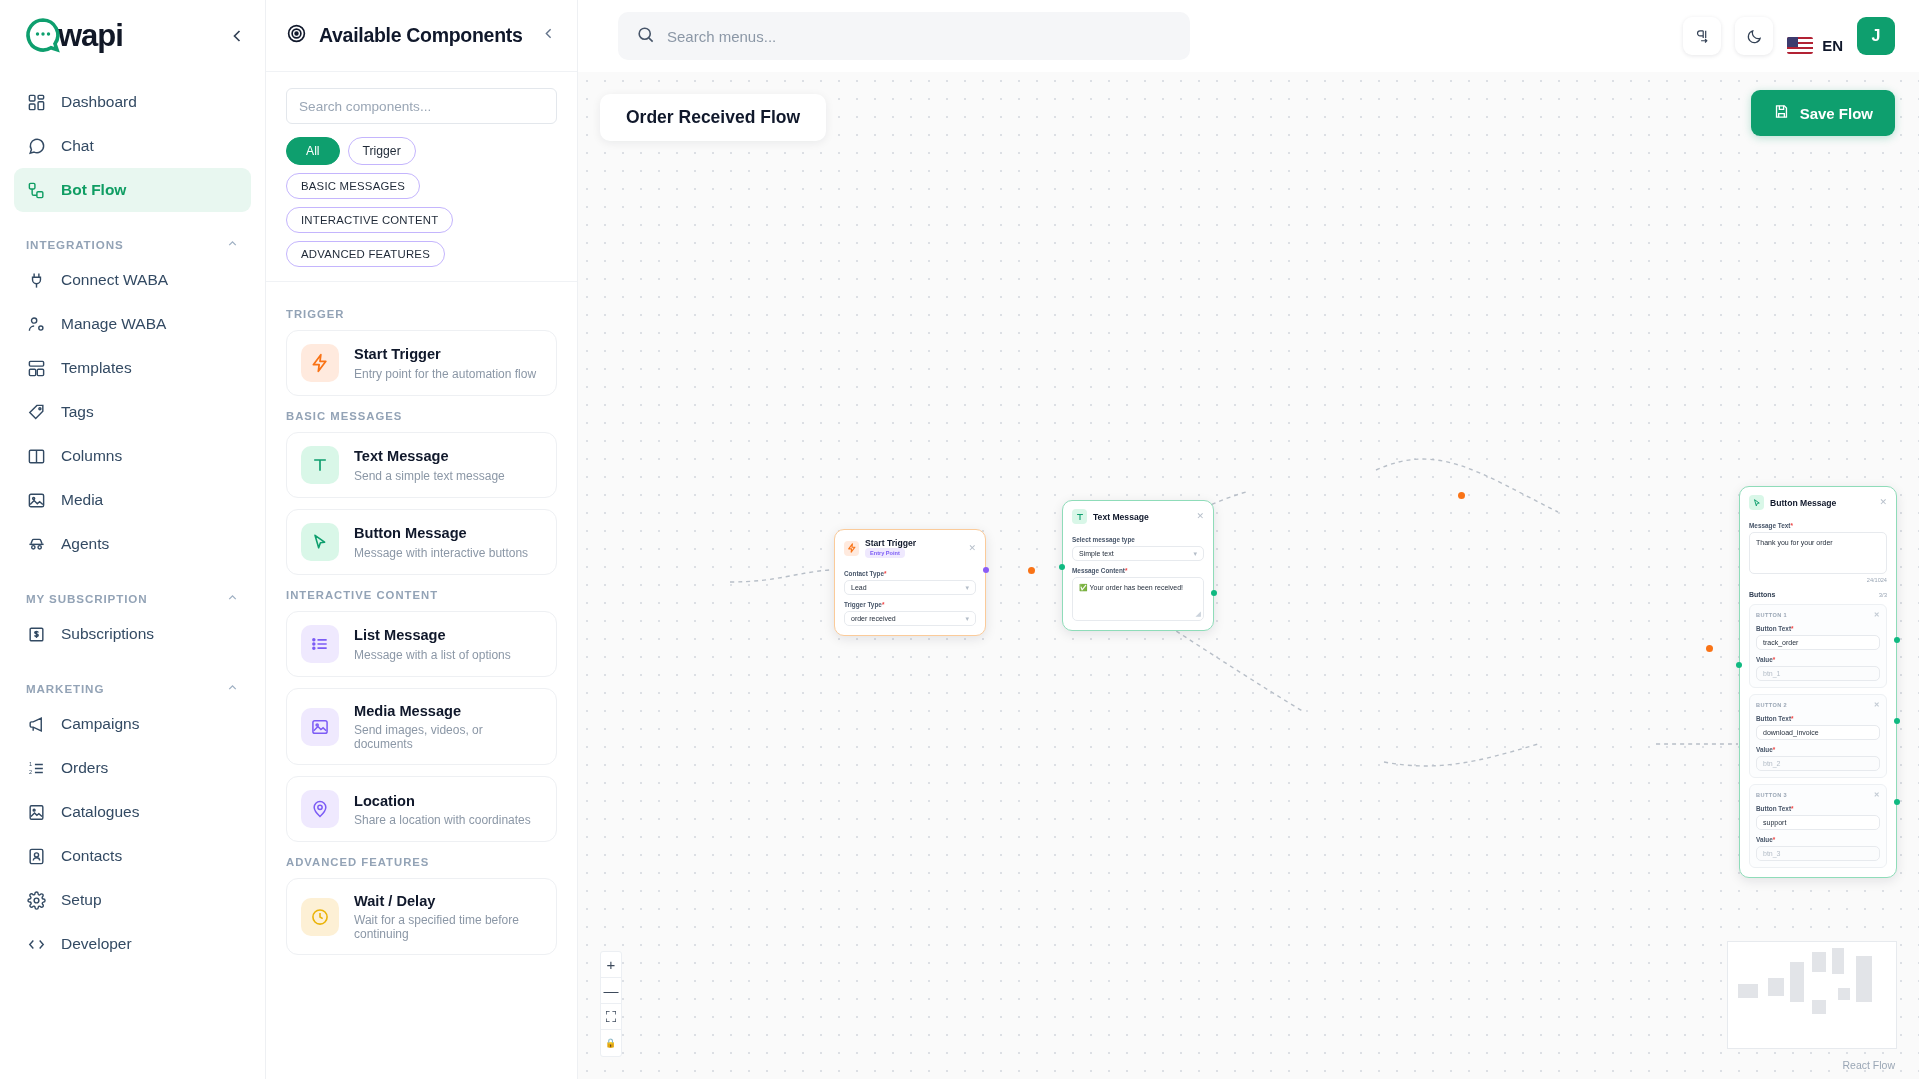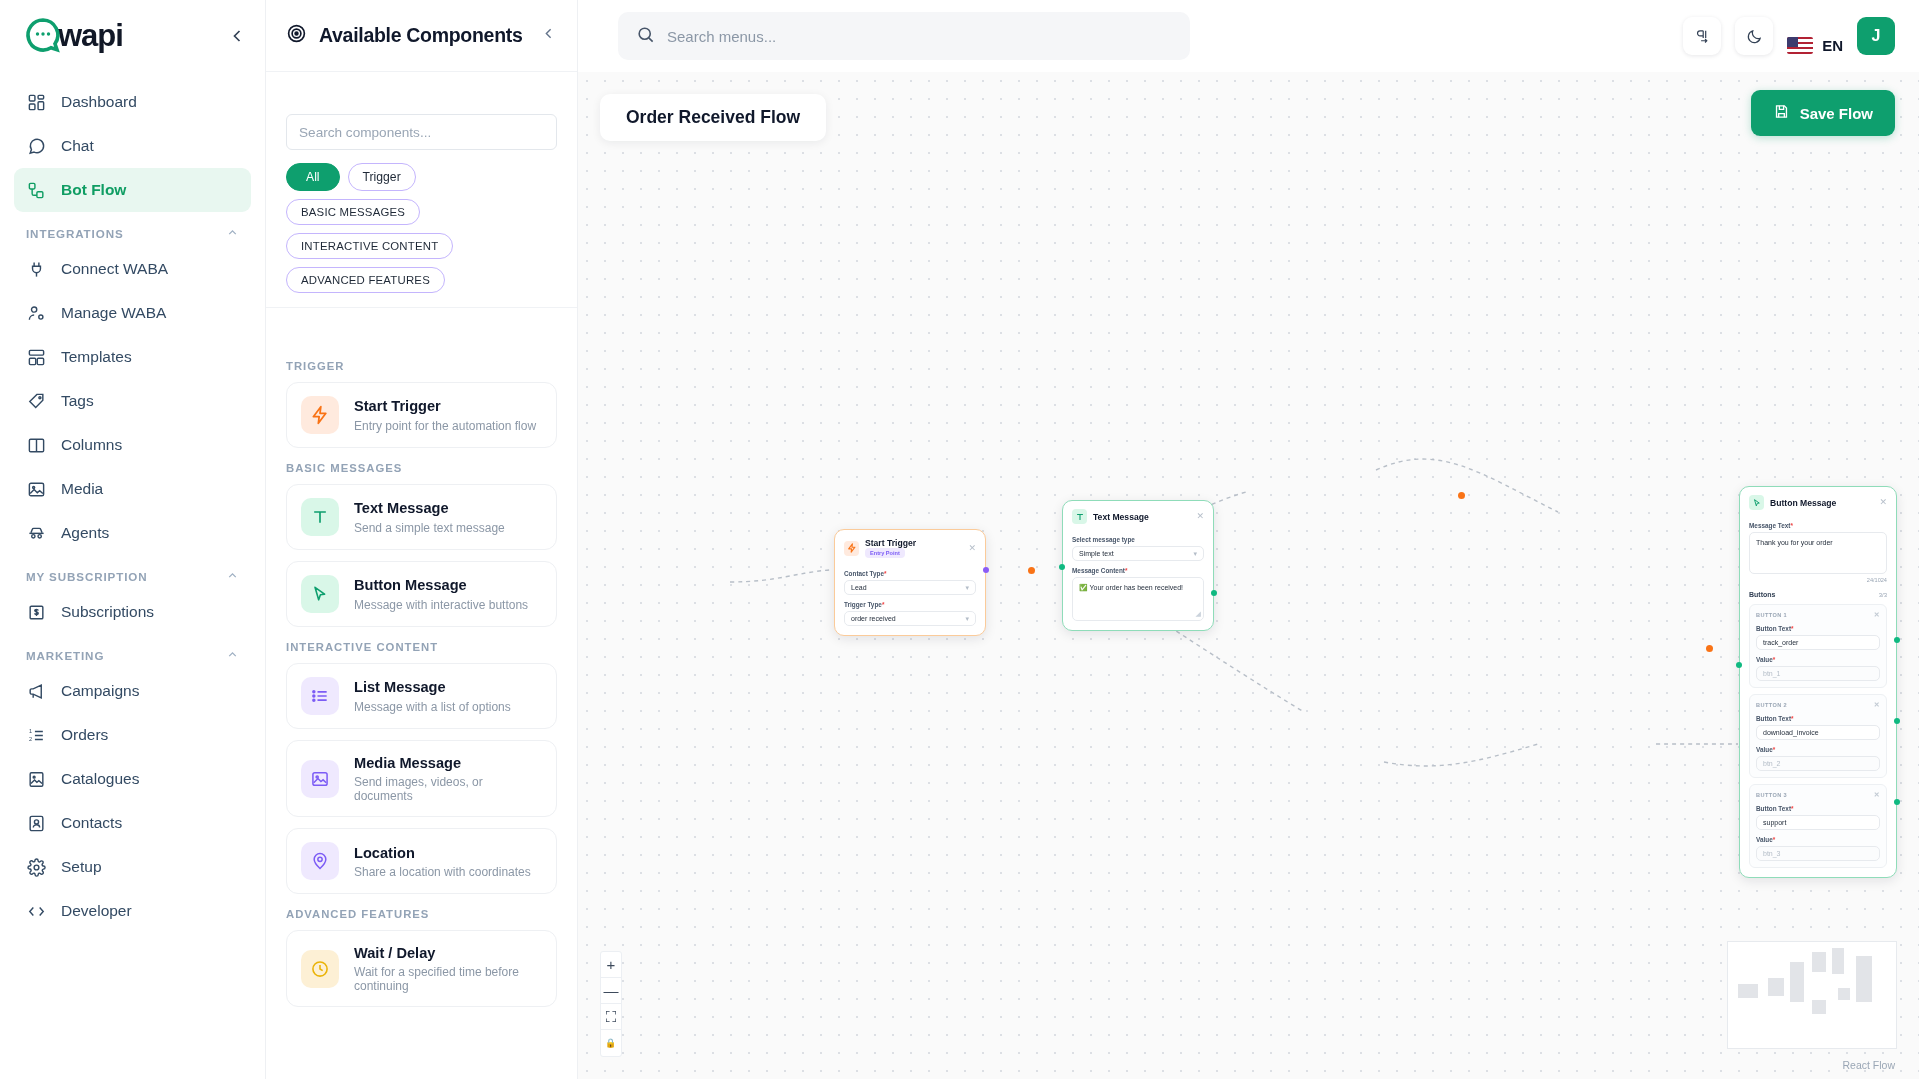--- a/index.html
+++ b/index.html
@@ -16,25 +16,25 @@
   .sidebar { width:266px; height:1079px; background:#fff; border-right:1px solid #eef0f3; flex:0 0 266px; position:relative; }
   .brand { height:72px; display:flex; align-items:center; padding:0 22px; position:relative; }
   .brand-mark { width:42px; height:42px; position:relative; flex:0 0 42px; }
   .brand-text { font-size:31px; font-weight:bold; letter-spacing:-1px; color:#111827; margin-left:-6px;}
   .collapse-btn { position:absolute; right:18px; top:26px; width:20px; height:20px; color:#334155; cursor:pointer; }
   .nav { padding:8px 14px 0 14px; }
   .nav-item { display:flex; align-items:center; gap:15px; height:44px; padding:0 12px; border-radius:9px; color:#334a63; font-size:15.5px; cursor:pointer; }
   .nav-item .ic { width:20px; height:20px; flex:0 0 20px; display:flex; align-items:center; justify-content:center; }
   .nav-item.active { background:#e8f7f0; color:#0f9d63; font-weight:600; }
   .nav-group { display:flex; align-items:center; justify-content:space-between; padding:14px 12px 6px 12px; }
-  .nav-group span { font-size:11.6px; letter-spacing:.9px; font-weight:700; color:#93a3b6; }
+  .nav-group span { font-size:11.6px; letter-spacing:.9px; font-weight:700; color:#93a3b6;margin-top:11px; }
   .nav-group .chev { color:#9fb0c3; }
 
   
-  .components { width:312px; flex:0 0 312px; background:#fff; border-right:1px solid #eef0f3; height:1079px; display:flex; flex-direction:column;gap:26px; }
+  .components { width:312px; flex:0 0 312px; background:#fff; border-right:1px solid #eef0f3; height:1079px; display:flex; flex-direction:column; }
   .comp-head { height:72px; display:flex; align-items:center; gap:12px; padding:0 20px; border-bottom:1px solid #f0f2f5; }
   .comp-head h2 { font-size:19.5px; font-weight:bold; color:#10182b; letter-spacing:-.3px; }
   .comp-head .chev-left { margin-left:auto; color:#64748b; cursor:pointer; }
   .comp-filters { padding:16px 20px 14px 20px; border-bottom:1px solid #f0f2f5; }
   .comp-search { width:100%; height:36px; border:1px solid #e3e7ec; border-radius:6px; padding:0 12px; font-size:13.6px; color:#0f172a; outline:none; font-family:inherit; }
   .comp-search::placeholder { color:#9aa6b5; }
   .chips { display:flex; flex-wrap:wrap; gap:8px; margin-top:13px; }
   .chip { border:1px solid #c4b5fd; border-radius:999px; padding:6px 14px; font-size:12.2px; color:#1f2937; background:#fff; cursor:pointer; white-space:nowrap; }
   .chip.all { background:#0e9f6e; border-color:#0e9f6e; color:#fff; padding:6px 19px; font-weight:500; }
   .chip.caps { font-size:11.4px; letter-spacing:.2px; }

